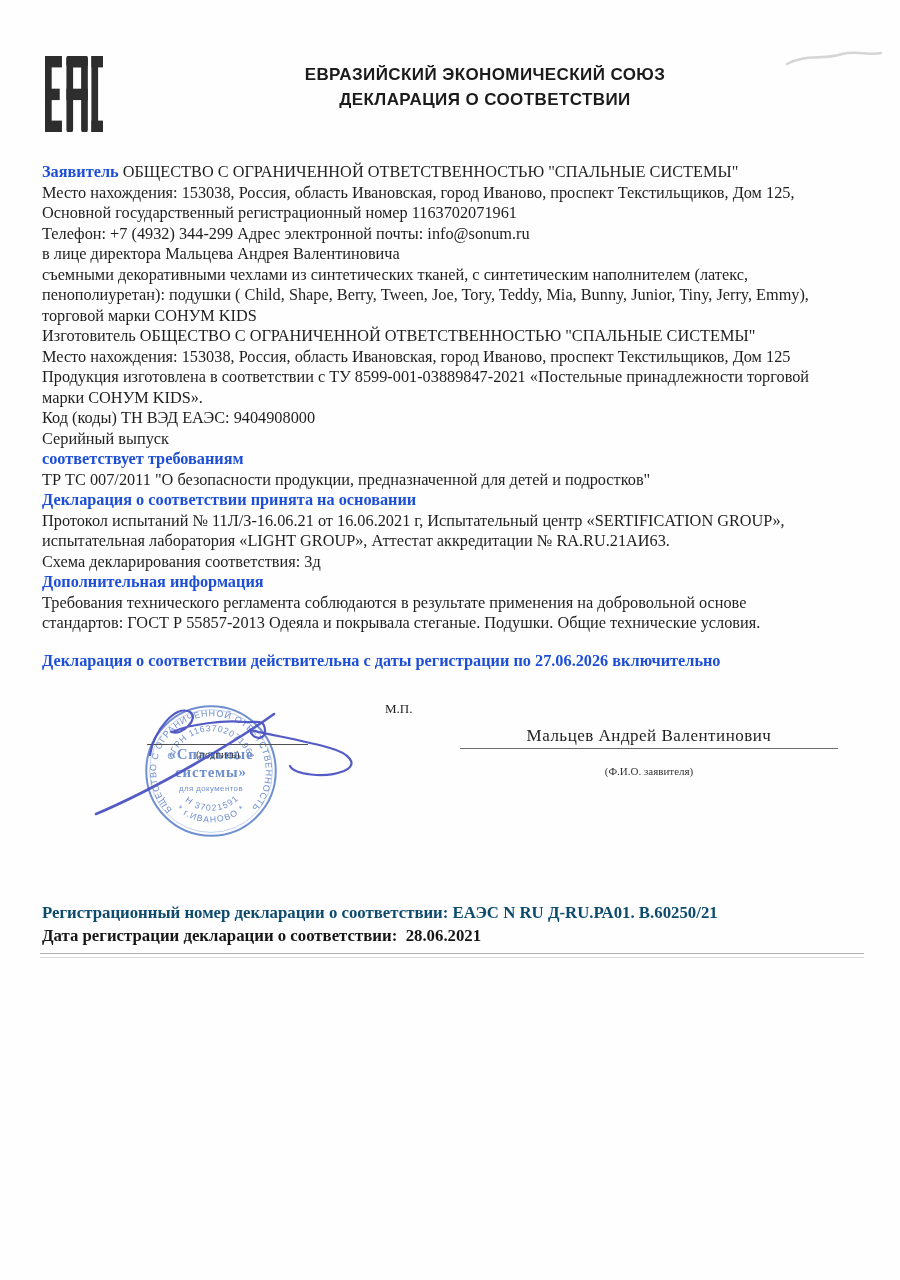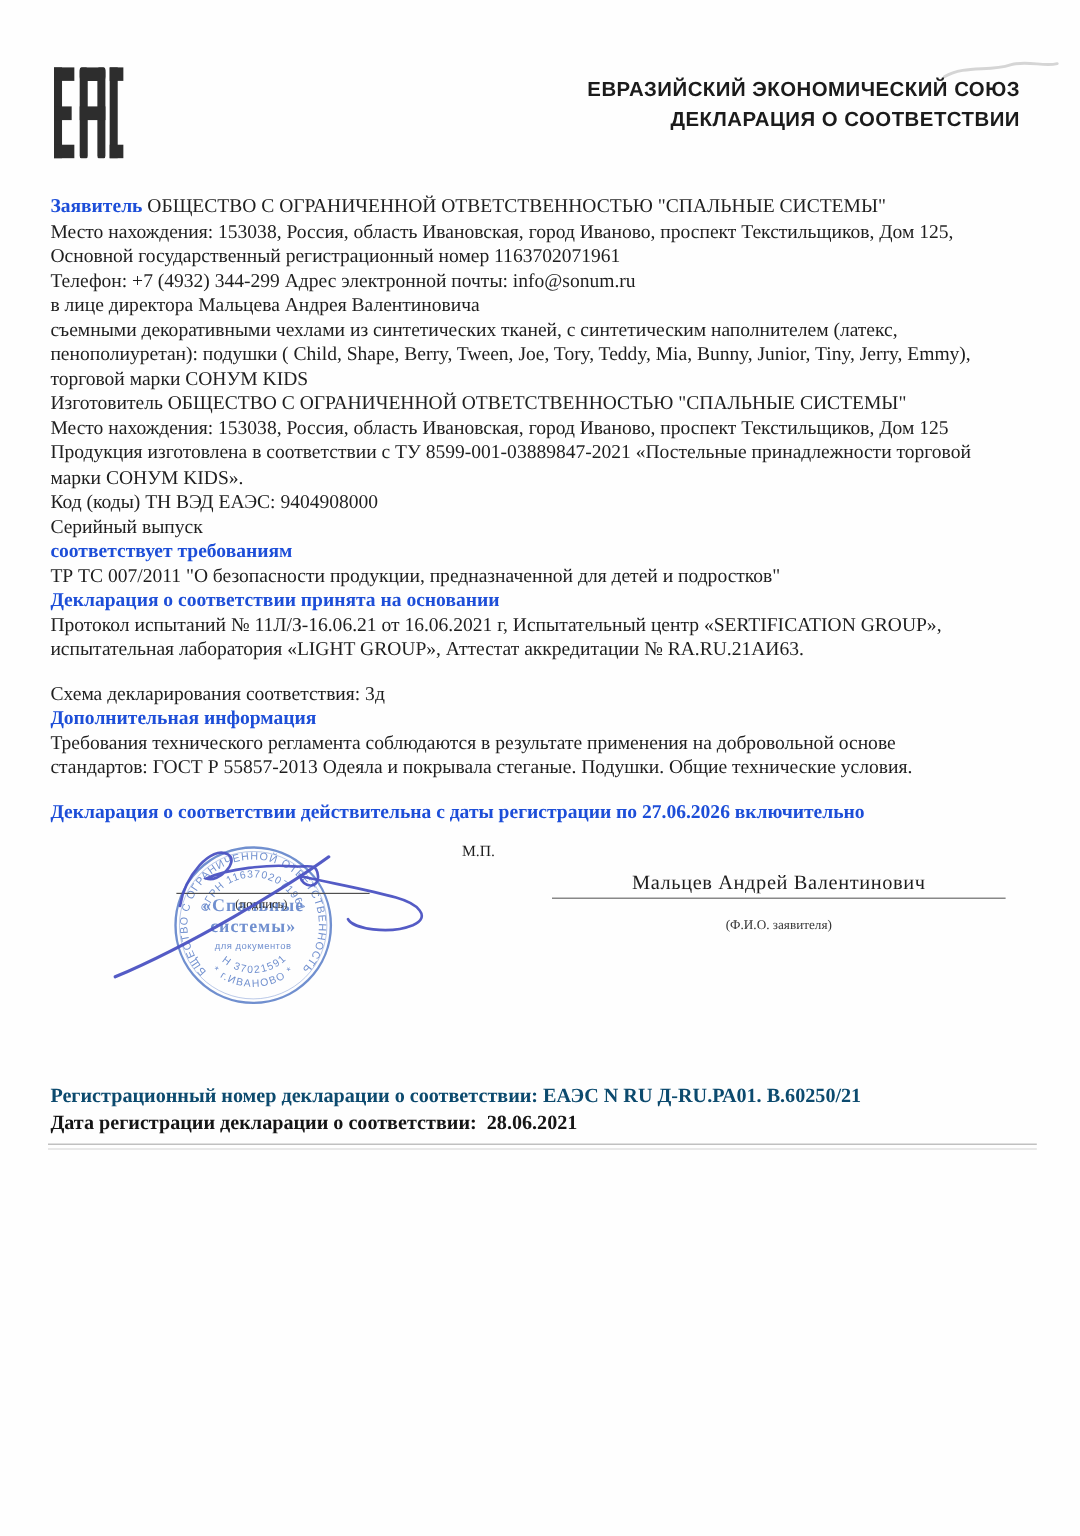--- a/index.html
+++ b/index.html
@@ -1,29 +1,29 @@
 <!DOCTYPE html>
 <html><head>
 <meta charset="utf-8">
 <style>
   html,body{margin:0;padding:0;background:#ffffff;}
   .page{position:relative;width:900px;height:1280px;background:#fefefe;overflow:hidden;
         font-family:"Liberation Serif",serif;color:#1e1e1e;}
   
   .eac-logo{position:absolute;left:45px;top:56px;width:58px;height:76px;}
-  .title{position:absolute;left:120px;top:62px;width:730px;text-align:right;
+  .title{position:absolute;left:120px;top:62px;width:730px;text-align:center;
          font-family:"Liberation Sans",sans-serif;font-weight:bold;font-size:17px;
          line-height:25px;color:#1b1b1b;letter-spacing:.4px;}
   .smudge{position:absolute;left:784px;top:46px;width:100px;height:26px;}
   
   .doc-body{position:absolute;left:42px;top:162px;width:836px;
             font-size:16.3px;line-height:20.5px;}
   .ln{white-space:nowrap;}
   .bold{font-weight:bold;color:#1d4ed8;}
-  .gap16{margin-top:16px;}
+  .gap16{}
   .gap17{margin-top:17px;}
   
   .mp{position:absolute;left:385px;top:701px;font-size:13px;}
   .fio-wrap{position:absolute;left:460px;top:726px;width:378px;text-align:center;}
   .fio-name{font-size:17px;letter-spacing:.5px;}
   .fio-line{margin-top:2px;border-top:1.5px solid #6b6b6b;}
   .fio-caption{margin-top:16px;font-size:11px;color:#333;}
   .sig-line{position:absolute;left:147px;top:744px;width:161px;border-top:1.6px solid #4f4f4f;z-index:3;}
   .sig-caption{position:absolute;left:196px;top:749px;font-size:10.5px;color:#2e2e2e;z-index:4;}
   .stamp{position:absolute;left:128px;top:688px;width:166px;height:166px;z-index:2;}

